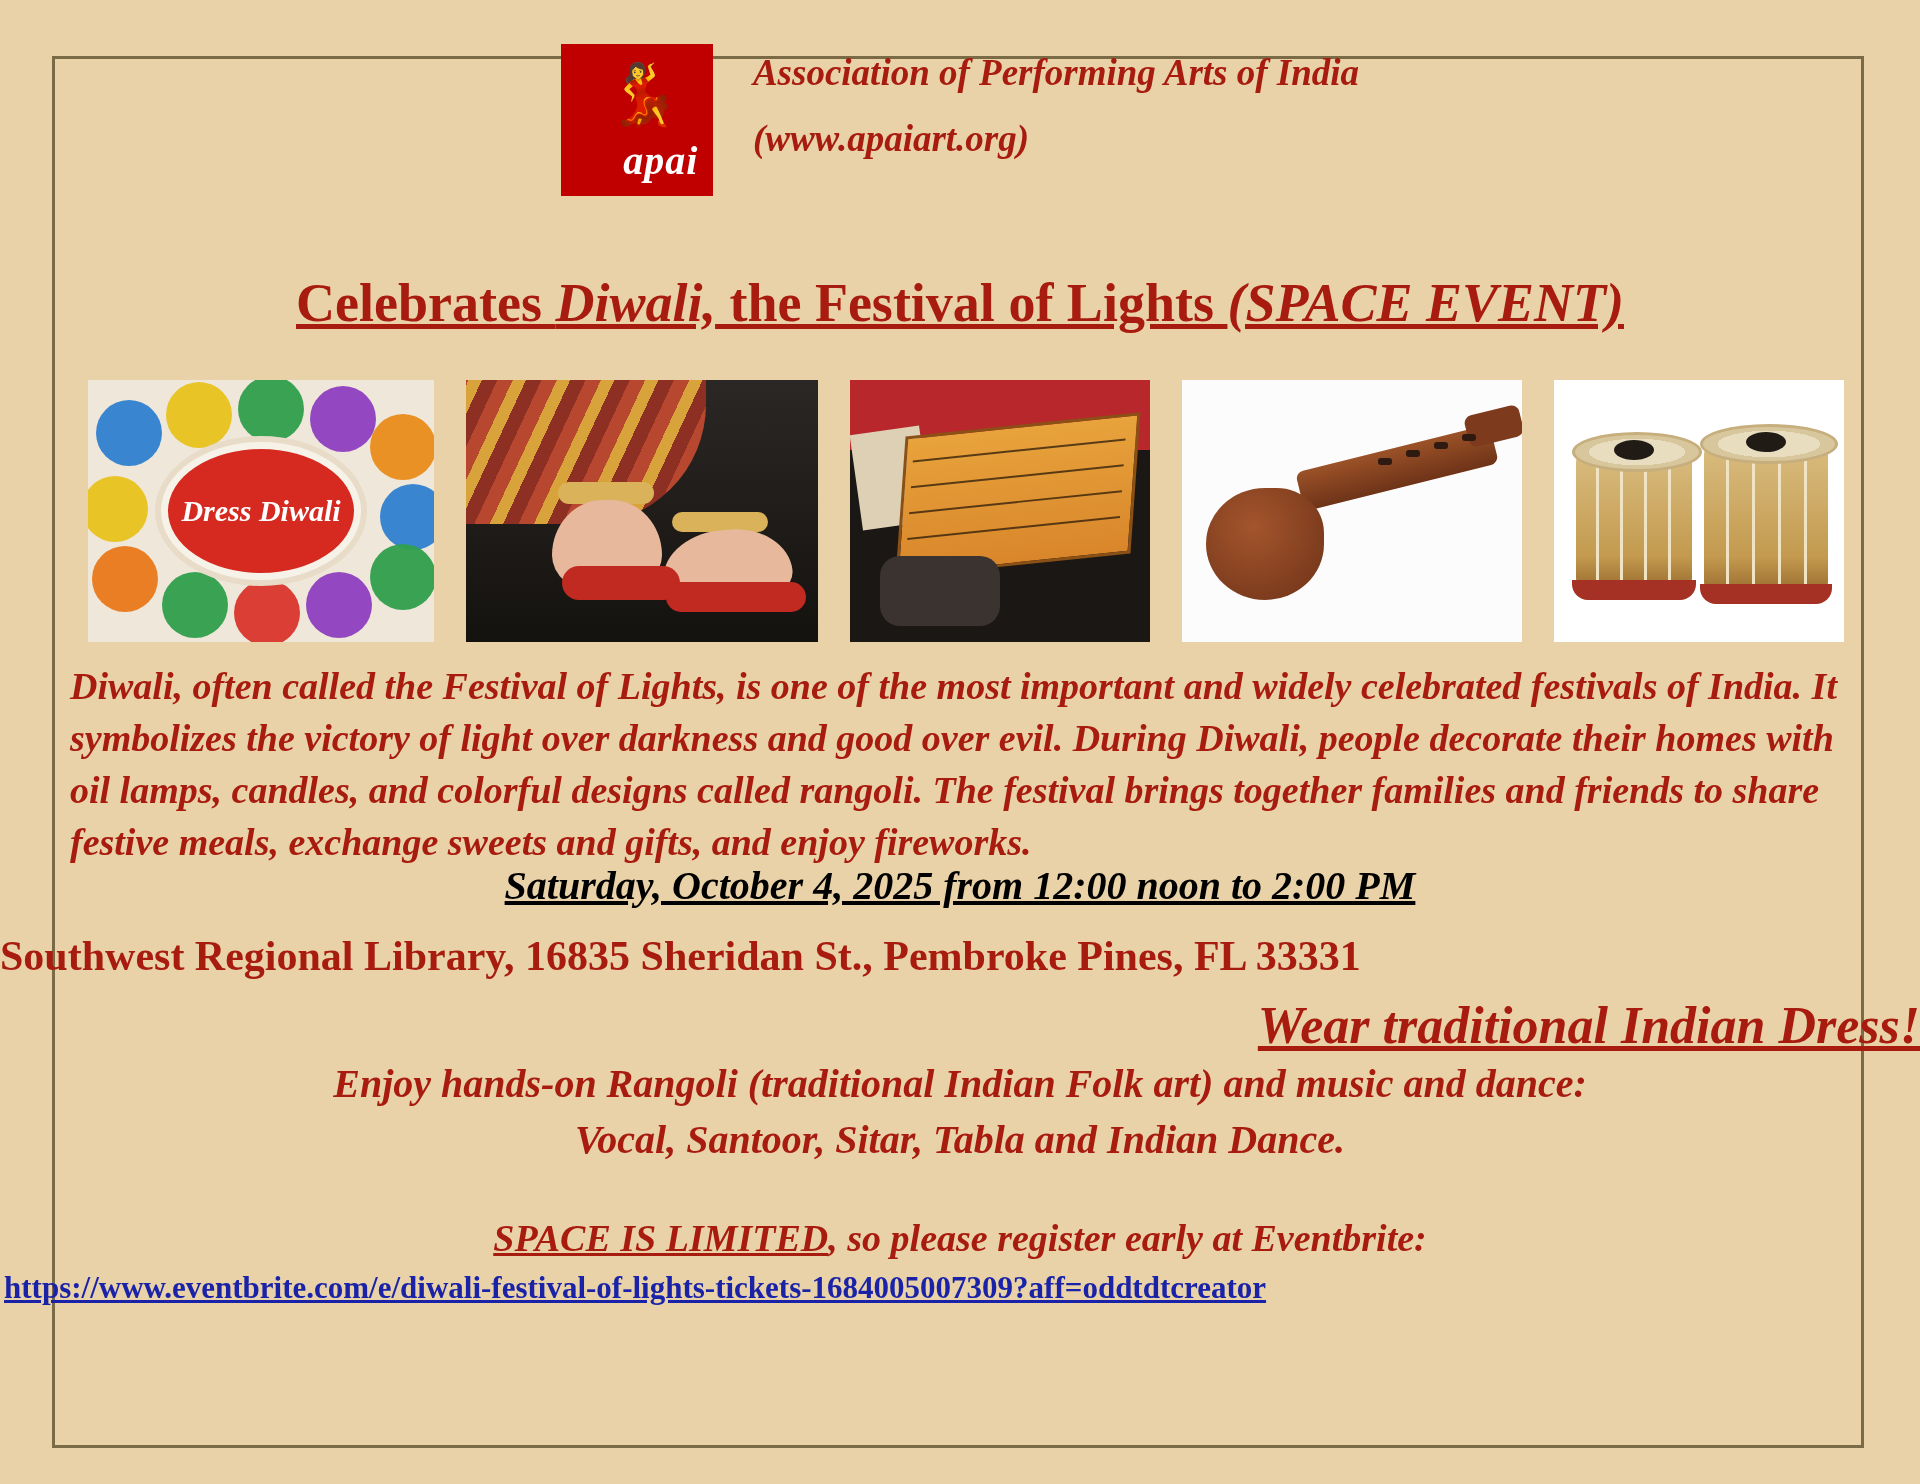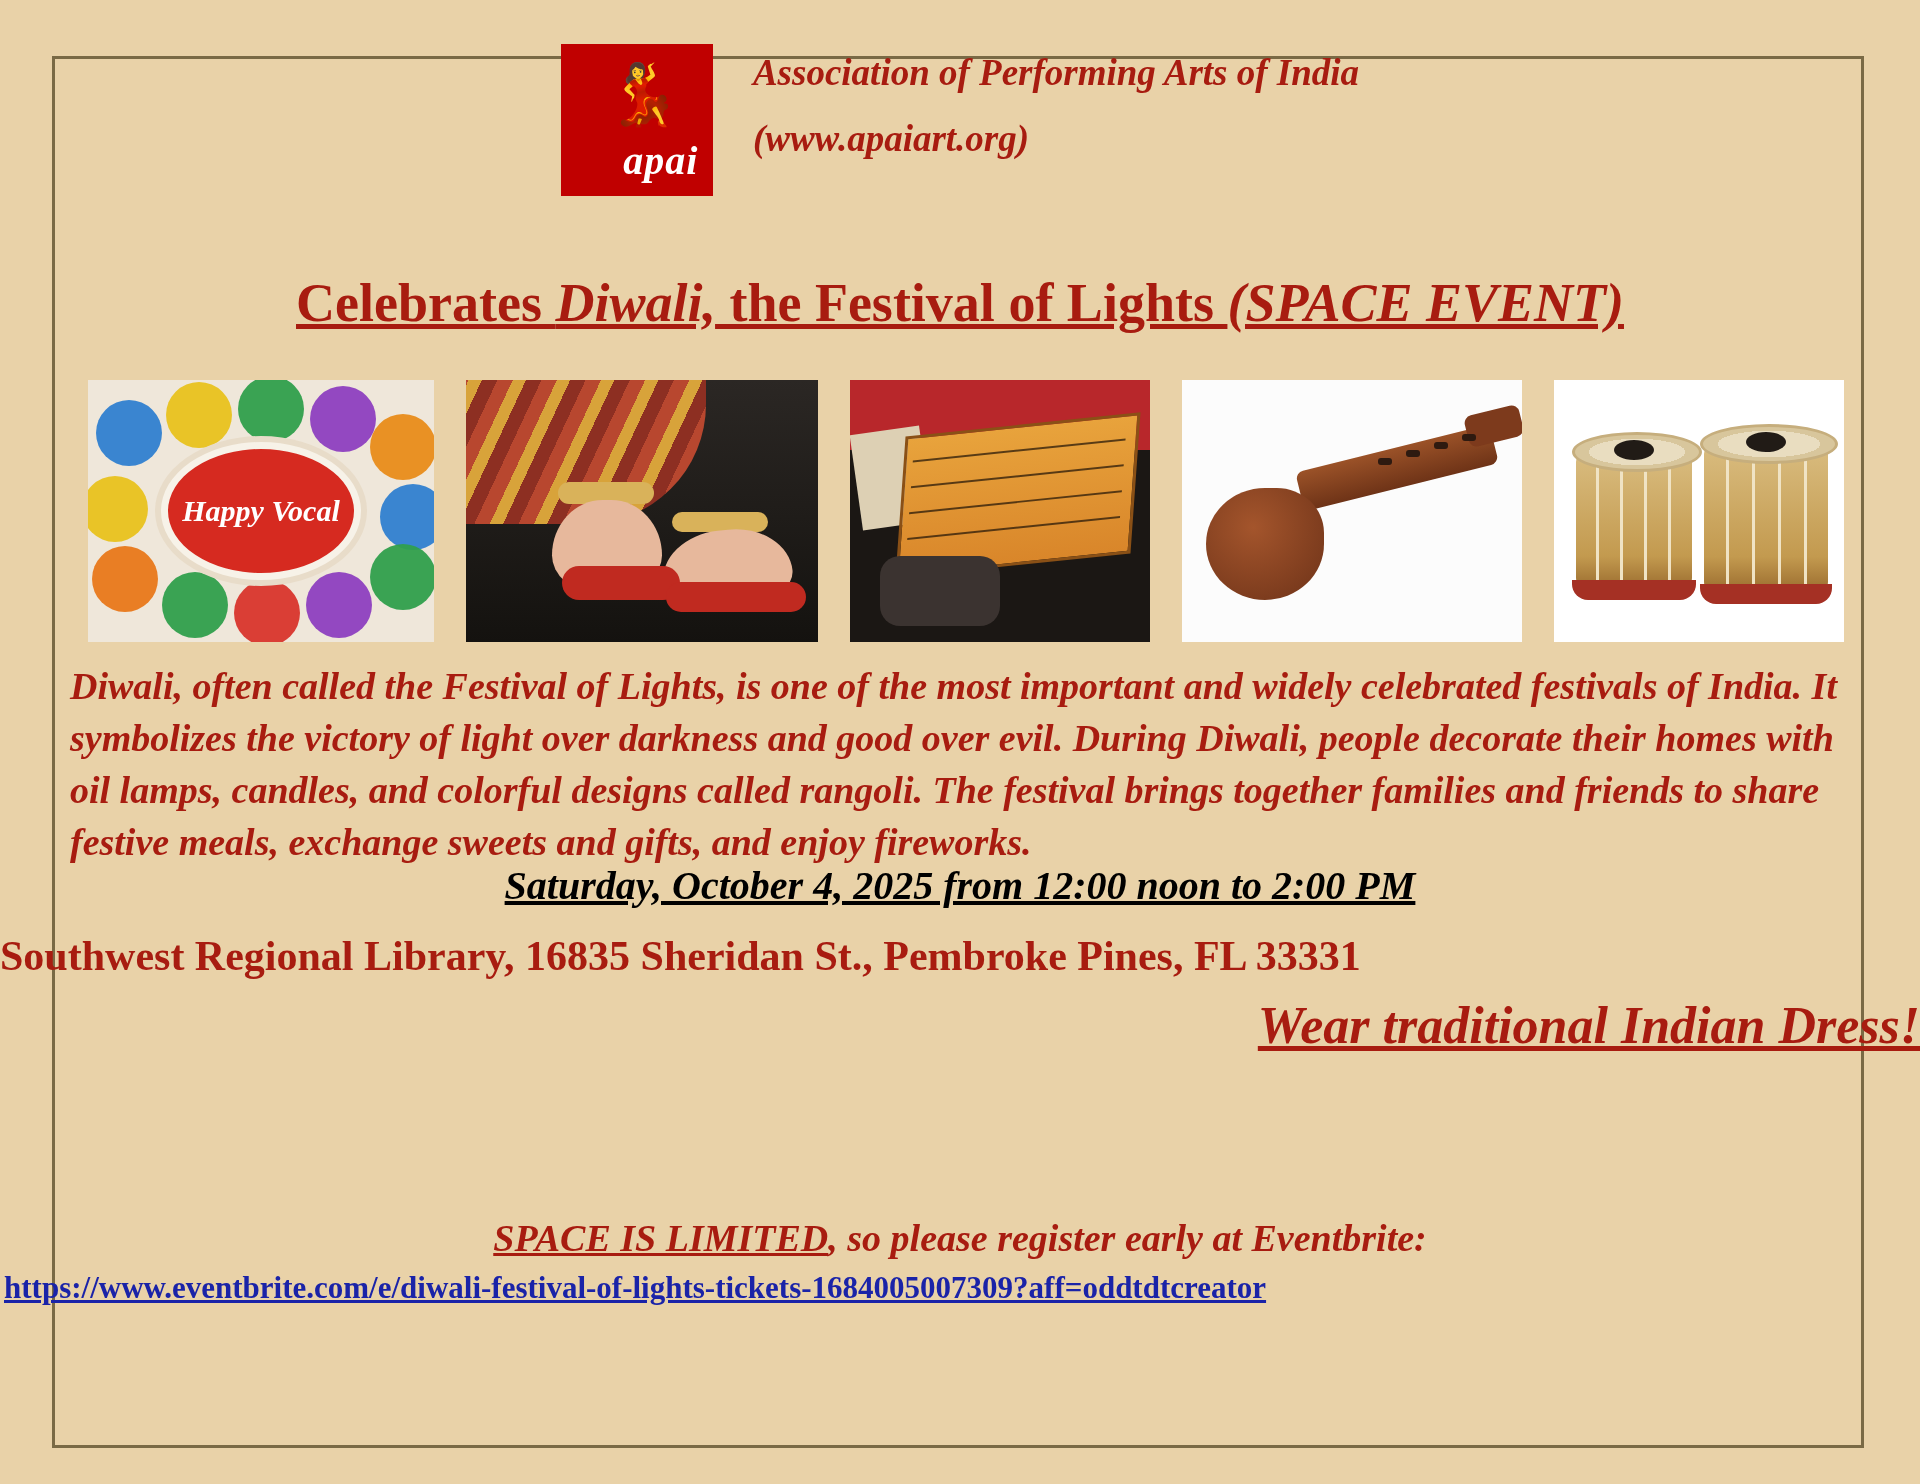--- a/index.html
+++ b/index.html
@@ -352,21 +352,21 @@
       <div class="rangoli-petal" style="left:150px;top:-4px;background:#2f9f4c;"></div>
       <div class="rangoli-petal" style="left:222px;top:6px;background:#8d3fc0;"></div>
       <div class="rangoli-petal" style="left:282px;top:34px;background:#e88c1a;"></div>
       <div class="rangoli-petal" style="left:-6px;top:96px;background:#e8c21e;"></div>
       <div class="rangoli-petal" style="left:292px;top:104px;background:#2f7fd0;"></div>
       <div class="rangoli-petal" style="left:4px;top:166px;background:#e8781a;"></div>
       <div class="rangoli-petal" style="left:74px;top:192px;background:#2f9f4c;"></div>
       <div class="rangoli-petal" style="left:146px;top:200px;background:#d8352c;"></div>
       <div class="rangoli-petal" style="left:218px;top:192px;background:#8d3fc0;"></div>
       <div class="rangoli-petal" style="left:282px;top:164px;background:#2f9f4c;"></div>
-      <div class="rangoli-center">Happy Vocal</div>
+      <div class="rangoli-center">Dress Diwali</div>
     </div>
 
     <div class="photo p2">
       <div class="feet-bg"></div>
       <div class="skirt"></div>
       <div class="anklet a1"></div>
       <div class="anklet a2"></div>
       <div class="foot f1"></div>
       <div class="foot f2"></div>
       <div class="sandal s1"></div>
@@ -424,19 +424,23 @@
   </div>
 
   <div class="para">Diwali, often called the Festival of Lights, is one of the most important and widely celebrated festivals of India. It symbolizes the victory of light over darkness and good over evil. During Diwali, people decorate their homes with oil lamps, candles, and colorful designs called rangoli. The festival brings together families and friends to share festive meals, exchange sweets and gifts, and enjoy fireworks.</div>
 
   <div class="date-line">Saturday, October 4, 2025 from 12:00 noon to 2:00 PM</div>
 
   <div class="venue">Southwest Regional Library, 16835 Sheridan St., Pembroke Pines, FL 33331</div>
 
   <div class="dress">Wear traditional Indian Dress!</div>
 
+  <div class="activities">
+    <div>Enjoy hands-on Rangoli (traditional Indian Folk art) and music and dance:</div>
+    <div>Vocal, Santoor, Sitar, Tabla and Indian  Dance.</div>
+  </div>
 
   <div class="register">
     <u>SPACE IS LIMITED</u><span>, so please register early at Eventbrite:</span>
   </div>
 
   <div class="link">https://www.eventbrite.com/e/diwali-festival-of-lights-tickets-1684005007309?aff=oddtdtcreator</div>
 </div>
 
 </body></html>

